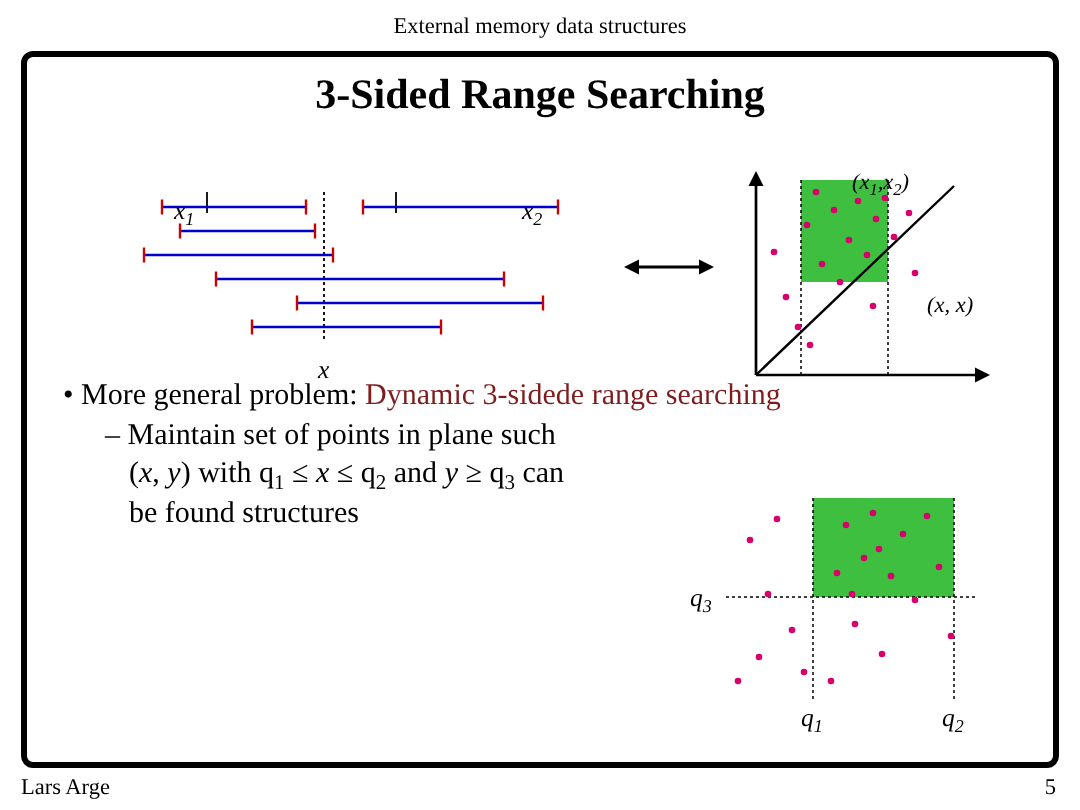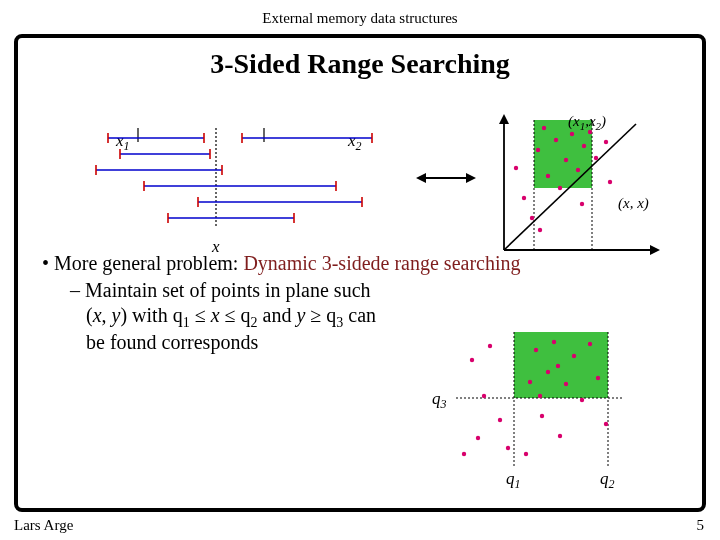--- a/index.html
+++ b/index.html
@@ -185,23 +185,23 @@
 
       <div style="height:158px;"></div>
 
       <div class="bullet">
         <span>More general problem: </span><span class="red">Dynamic 3-sidede range searching</span>
       </div>
       <div class="sub">Maintain set of points in plane such</div>
       <div class="ind">
         <span>(</span><em class="m">x</em><span>, </span><em class="m">y</em><span>) with q</span><sub>1</sub><span> ≤ </span><em class="m">x</em><span> ≤ q</span><sub>2</sub><span> and </span><em class="m">y</em><span> ≥ q</span><sub>3</sub><span> can</span>
       </div>
-      <div class="ind">be found corresponds</div>
-
-      <div class="fig" style="left:412px; top:288px;">
+      <div class="ind">be found structures</div>
+
+      <div class="fig" style="left:440px; top:288px;">
         <svg width="210" height="166">
 
           <rect x="84" y="6" width="94" height="66" fill="#3fbf3f"></rect>
 
           <line x1="84" y1="6" x2="84" y2="140" stroke="#000" stroke-dasharray="2,2"></line>
           <line x1="178" y1="6" x2="178" y2="140" stroke="#000" stroke-dasharray="2,2"></line>
           <line x1="26" y1="72" x2="192" y2="72" stroke="#000" stroke-dasharray="2,2"></line>
 
           <g fill="#d8006c">
             <circle cx="34" cy="128" r="2.2"></circle>

